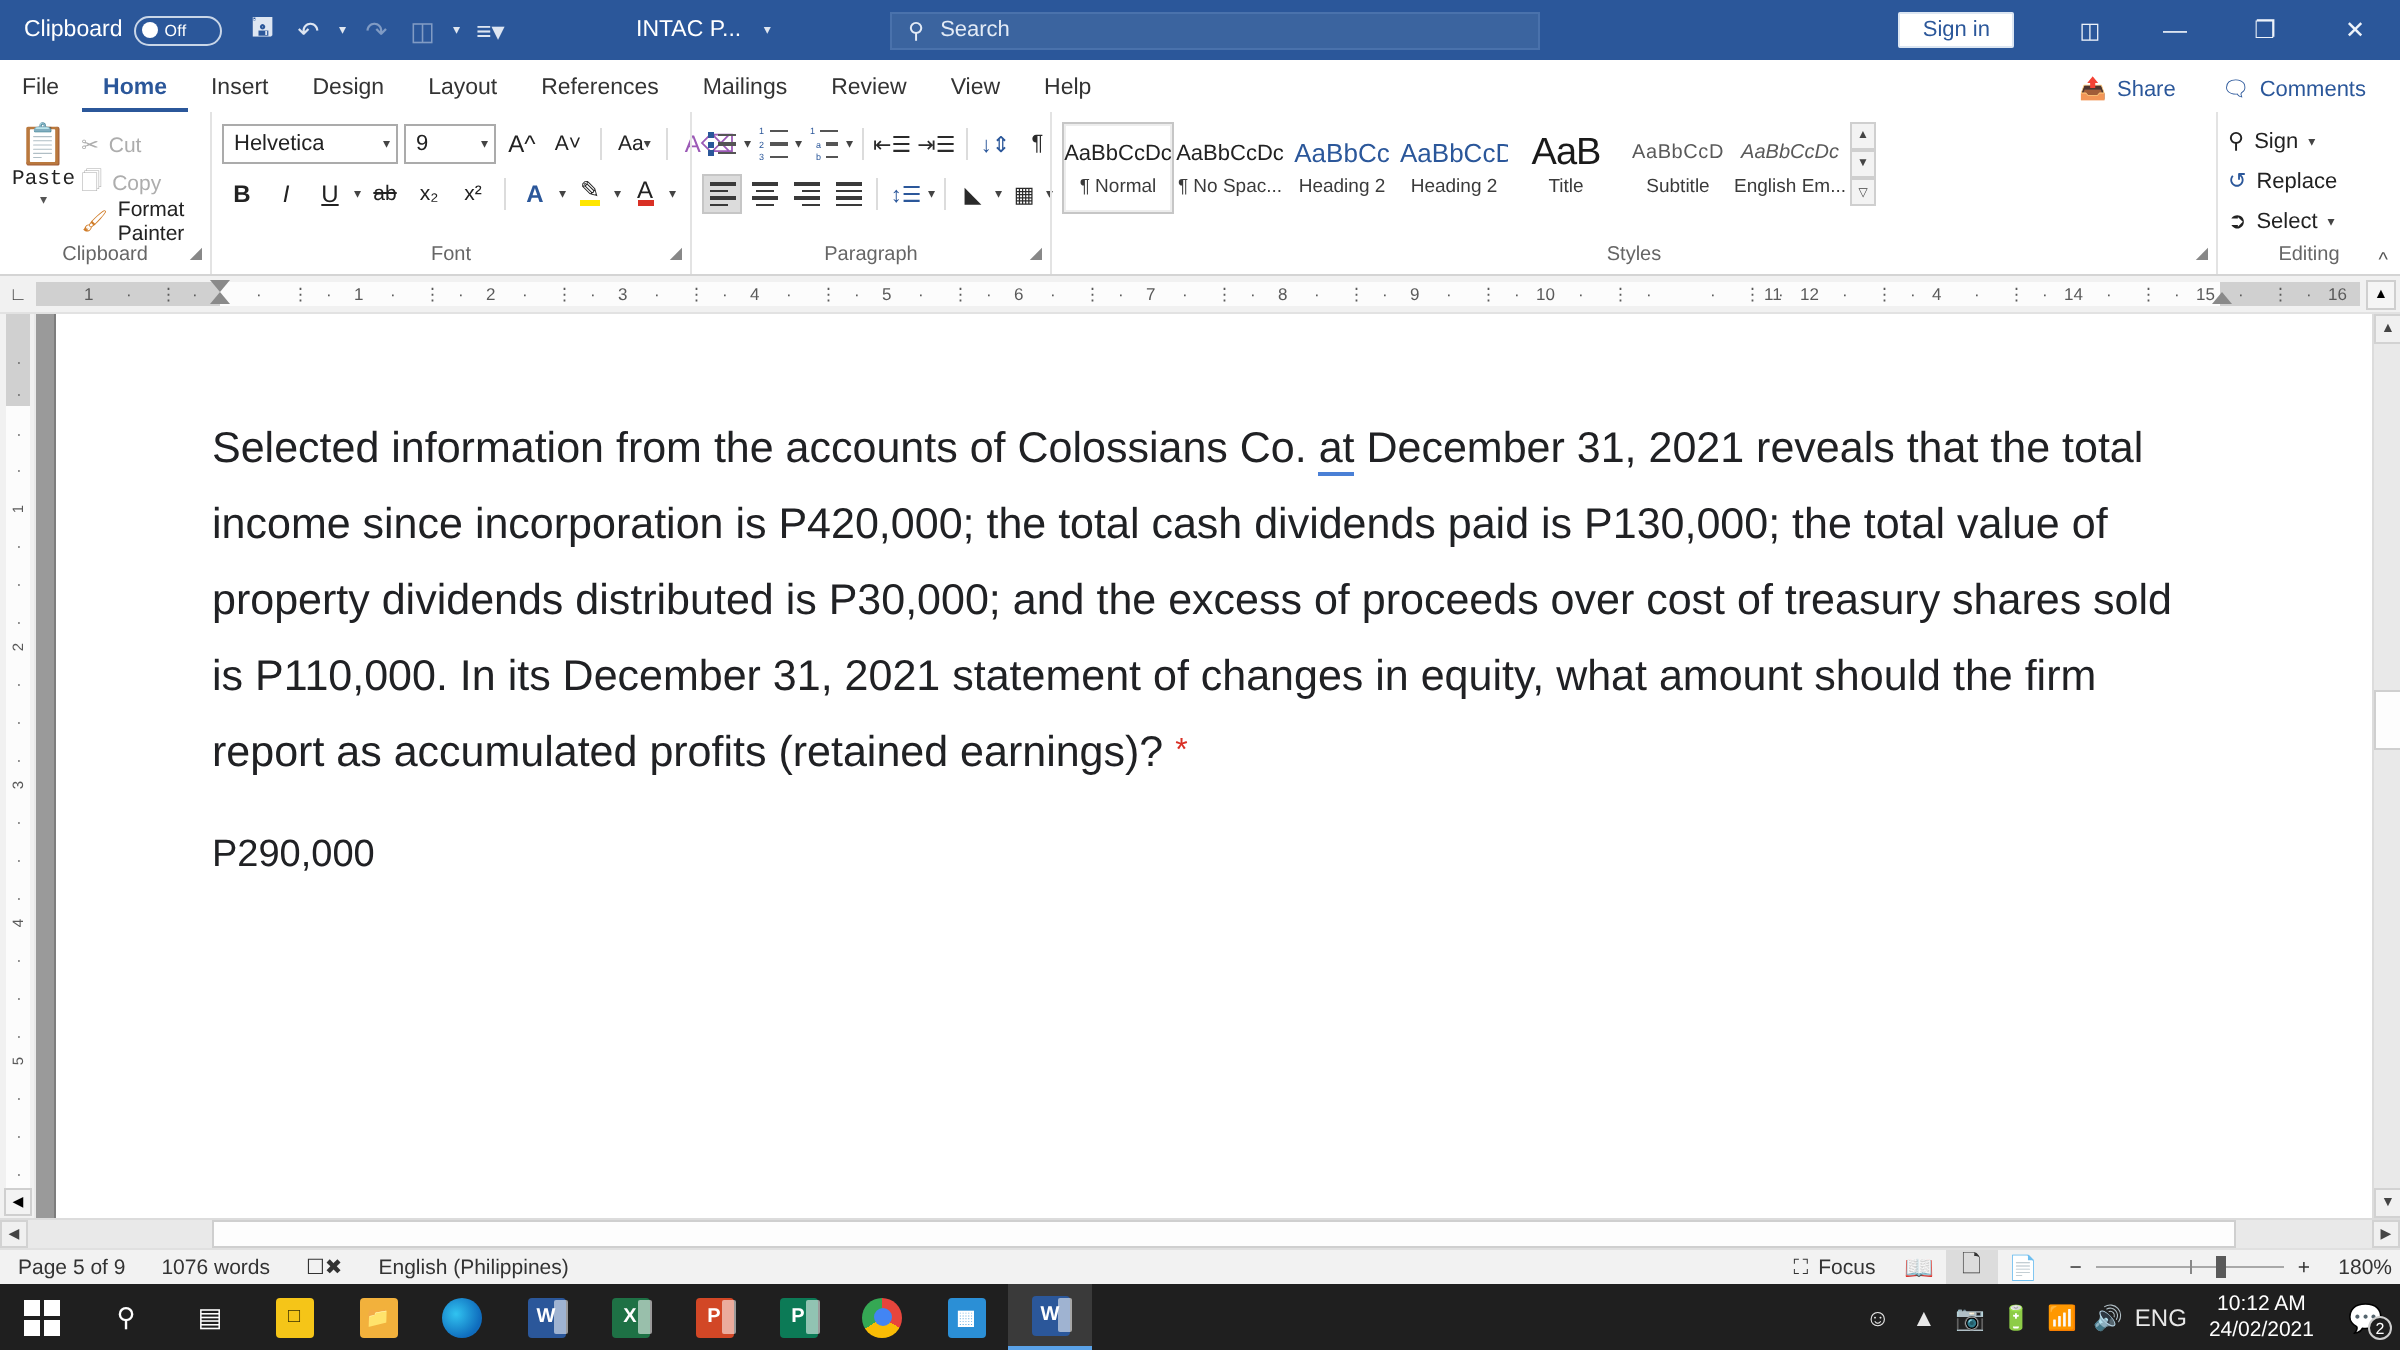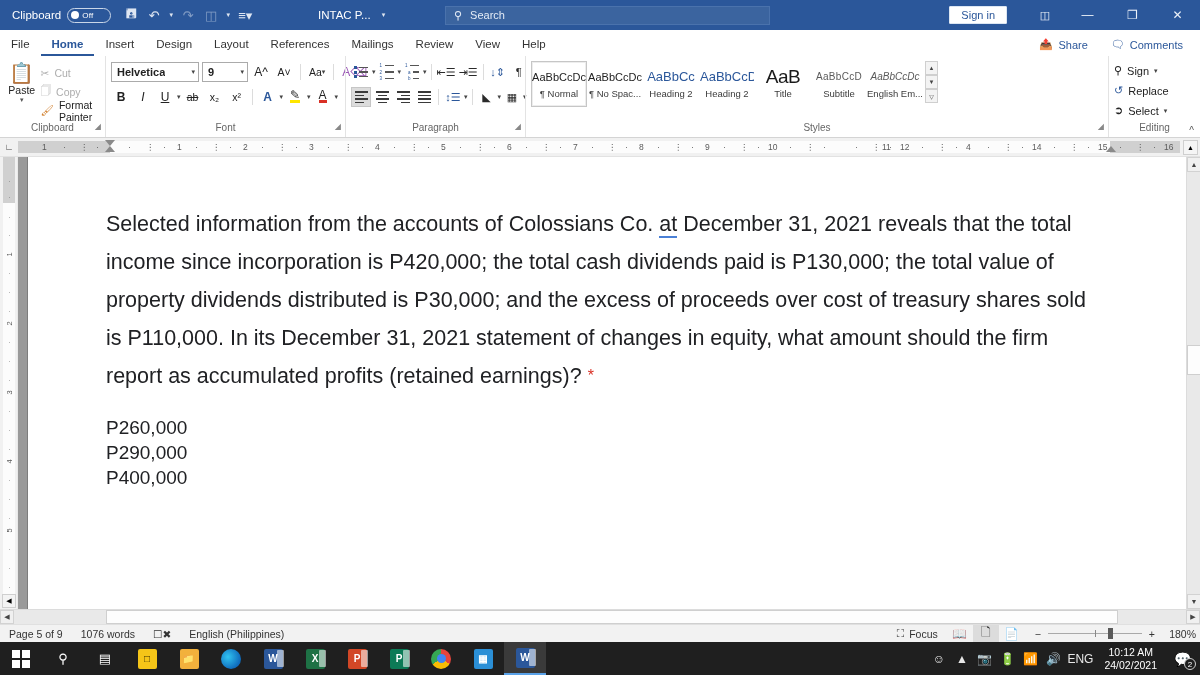--- a/index.html
+++ b/index.html
@@ -78,35 +78,35 @@
   .rgroup-label .dlg { position: absolute; right: 4px; top: 0px; font-size: 8px; color: #888; }
 
   
   .clip { width: 105px; }
   .clip-inner { display: flex; gap: 2px; }
   .paste-btn {
     width: 46px; display: flex; flex-direction: column; align-items: center;
     font-size: 10.5px; padding-top: 2px; gap: 0px;
   }
   .paste-ico { font-size: 20px; line-height: 21px; color: #d07c28; }
-  .paste-cap { font-size: 10.5px; }
+  .paste-cap { font-size: 10.5px; font-family: Liberation Mono, monospace; }
   .paste-car { font-size: 7px; color: #555; }
   .clip-cmds { display: flex; flex-direction: column; justify-content: flex-start; padding-top: 3px; gap: 2px; }
   .clip-cmd { display: flex; align-items: center; gap: 5px; font-size: 10.5px; height: 17px; }
   .clip-cmd.disabled { color: #adadad; }
 
   
   .fontg { width: 240px; }
   .font-row1 { display: flex; align-items: center; gap: 3px; height: 22px; }
   .font-row2 { display: flex; align-items: center; gap: 2px; height: 22px; margin-top: 3px; }
   .combo {
     border: 1px solid #ababab; height: 20px; display: flex; align-items: center;
     justify-content: space-between; padding: 0 3px 0 5px; font-size: 11px; background: #fff;
   }
-  .combo .cv { overflow: hidden; white-space: nowrap; font-weight: bold; }
+  .combo .cv { overflow: hidden; white-space: nowrap; }
   .combo .cc { font-size: 7px; color: #444; margin-left: 4px; }
   .fname { width: 88px; }
   .fsize { width: 46px; }
   .fbtn {
     min-width: 20px; height: 20px; display: flex; align-items: center; justify-content: center;
     font-size: 12px; padding: 0 2px;
   }
   .fbtn.small { font-size: 10.5px; }
   .fbtn b { font-weight: bold; }
   .fsep { width: 1px; height: 16px; background: #dcdcdc; margin: 0 3px; }
@@ -696,23 +696,21 @@
       <span class="vtick" style="top:426px">·</span>
       <span class="vtick" style="top:438px">6</span>
       <div class="v-left-arrow">◀</div>
     </div>
 
     <div class="canvas">
       <div class="page">
         <div class="doctext">
           <p class="q"><span>Selected information from the accounts of Colossians Co. </span><span class="grammar">at</span><span> December 31, 2021 reveals that the total income since incorporation is P420,000; the total cash dividends paid is P130,000; the total value of property dividends distributed is P30,000; and the excess of proceeds over cost of treasury shares sold is P110,000. In its December 31, 2021 statement of changes in equity, what amount should the firm report as accumulated profits (retained earnings)?</span> <span class="req-star">*</span></p>
           <div class="options">
-            <div class="opt">P260,000</div>
             <div class="opt">P290,000</div>
-            <div class="opt">P400,000</div>
           </div>
         </div>
       </div>
 
       <div class="vscroll">
         <div class="vs-btn">▲</div>
         <div class="vs-thumb" style="top:188px;height:30px;"></div>
         <div class="vs-btn bot">▼</div>
       </div>
     </div>

